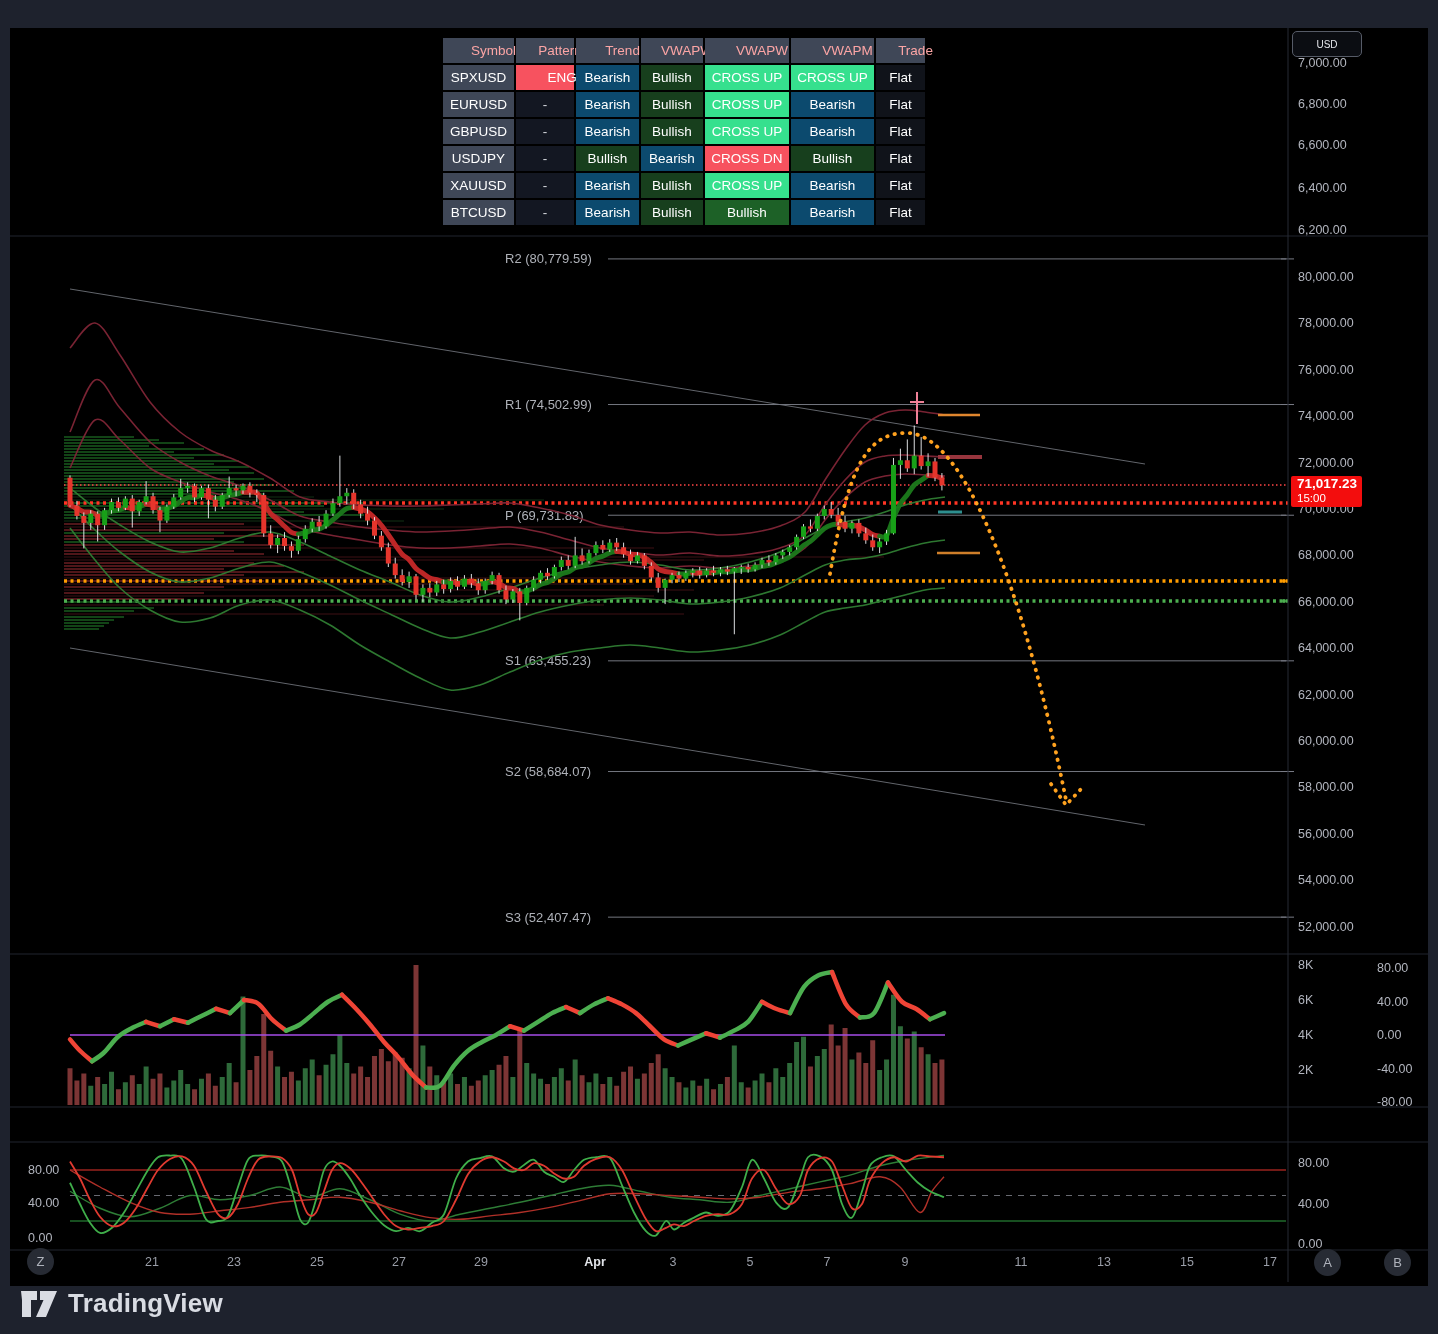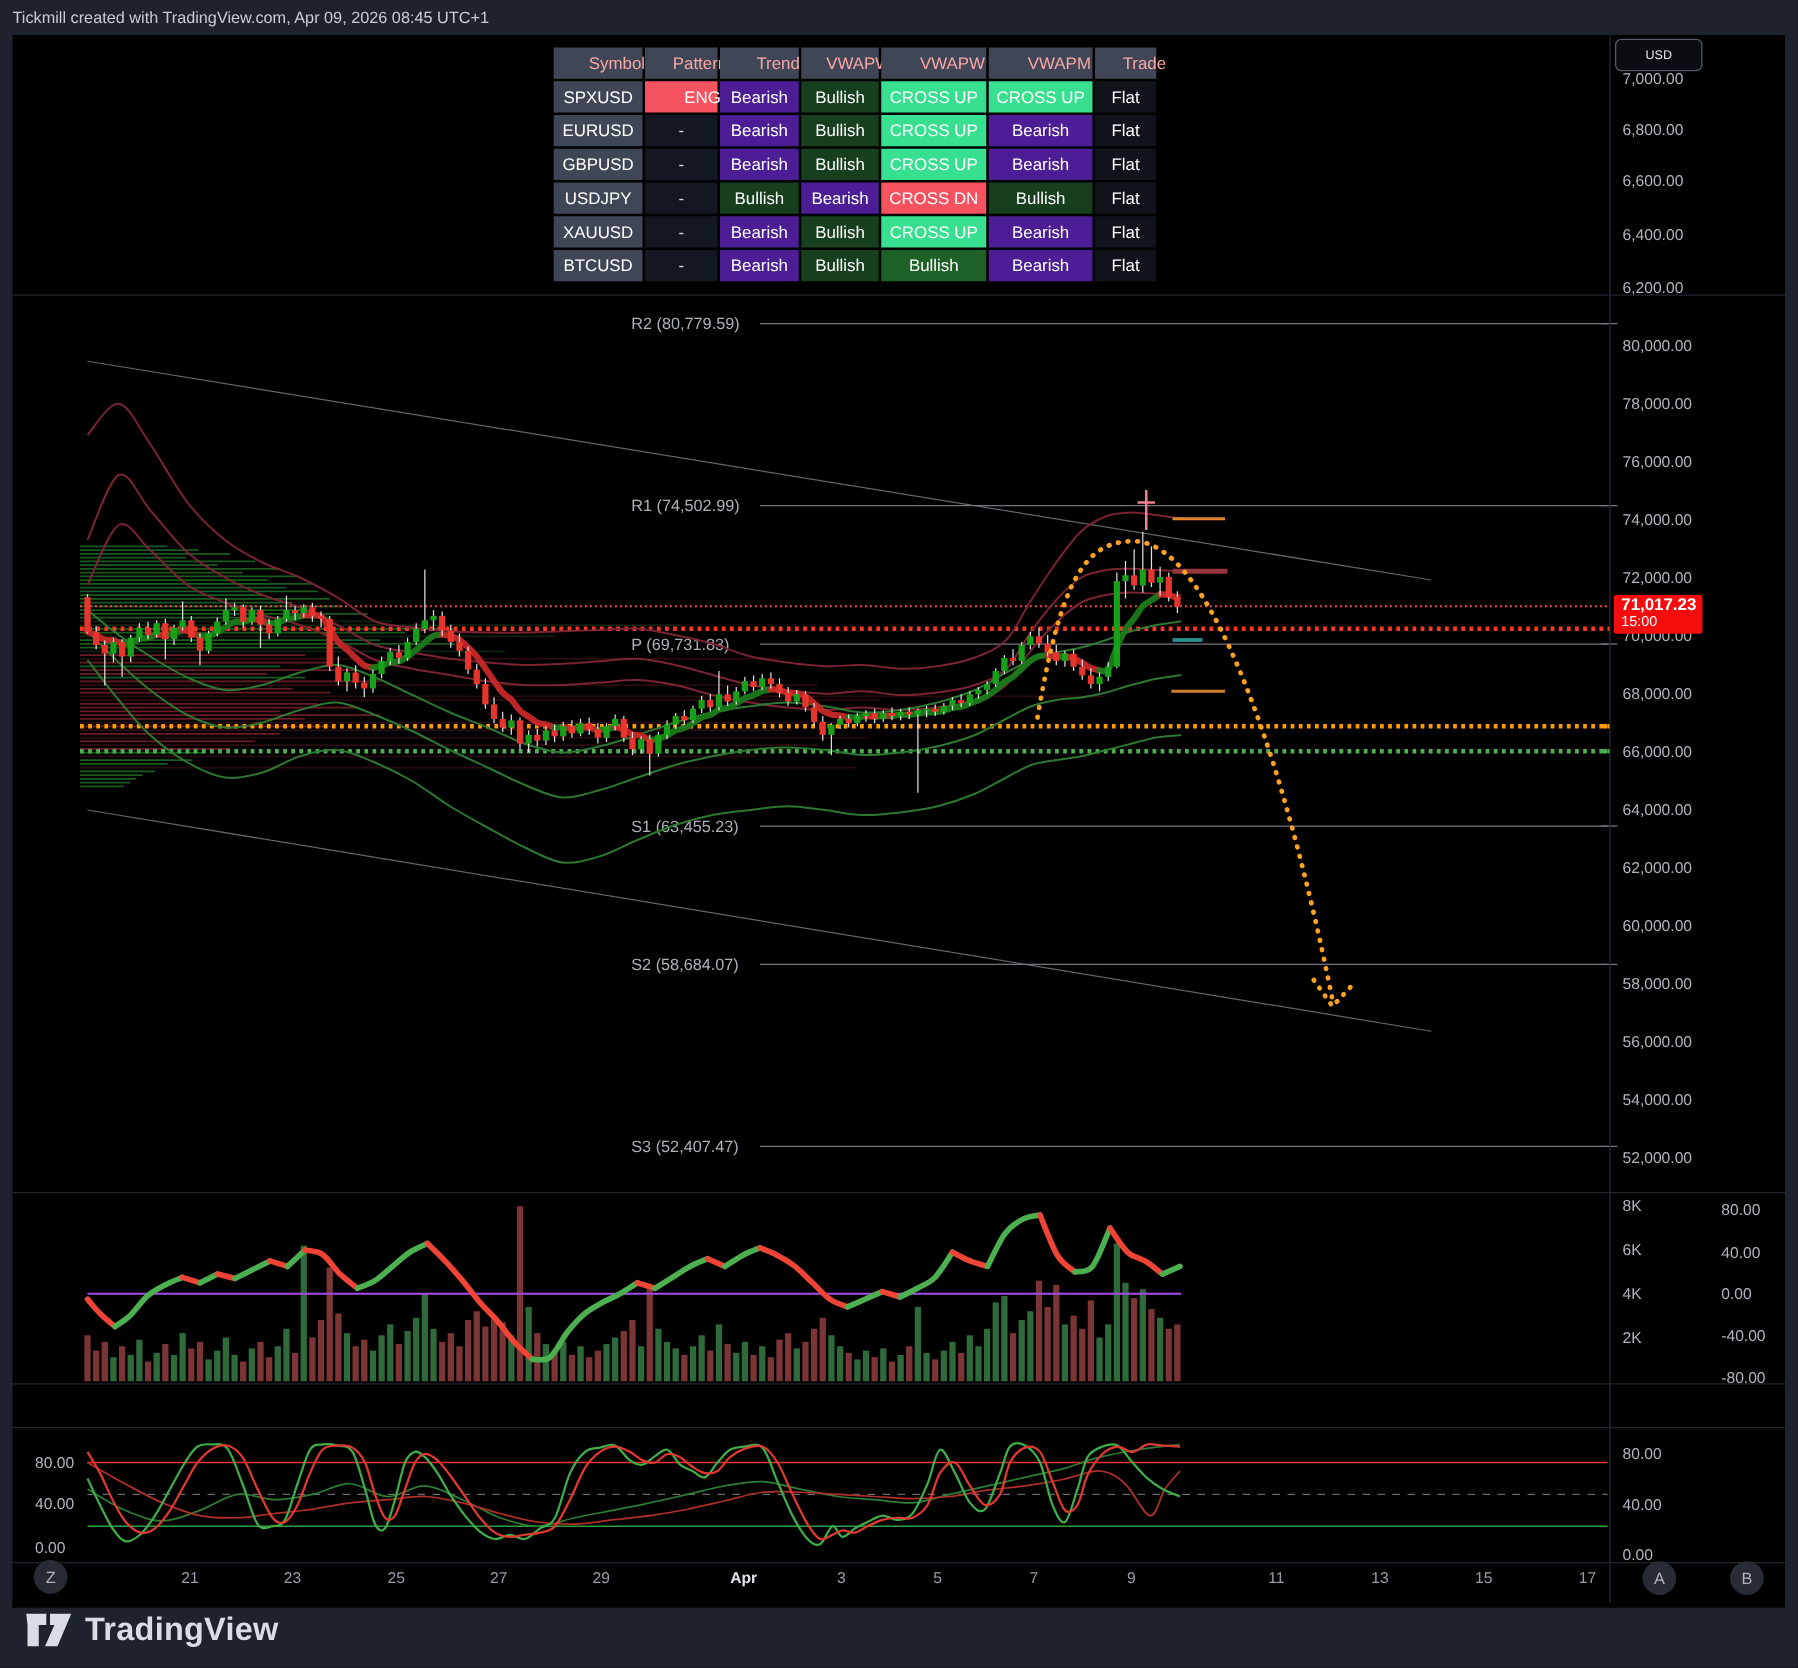--- a/index.html
+++ b/index.html
@@ -8,21 +8,21 @@
   #topbar{position:absolute;left:0;top:0;width:1438px;height:28px;background:#1e222d;
     color:#c9ccd3;font-size:13px;line-height:28px;padding-left:10px;box-sizing:border-box;}
   #chartsvg{position:absolute;left:0;top:0;}
   
   #sigtable{position:absolute;left:443px;top:38px;display:grid;grid-gap:2px;}
   .cell{height:25px;display:flex;align-items:center;justify-content:center;
     color:#fff;font-size:13.5px;white-space:nowrap;}
   .c-head{background:#3f4757;color:#fca5a5;padding-left:30px;}
   .c-sym{background:#3f4757;}
   .c-eng{background:#f7525f;padding-left:34px;}
-  .c-bear{background:#4c1d95;}
+  .c-bear{background:#0c4a6e;}
   .c-bull{background:#173f1d;}
   .c-bullmid{background:#1d6127;}
   .c-up{background:#36e08e;}
   .c-dn{background:#f7525f;}
   .c-dash{background:#131722;color:#d6d9de;}
   .c-flat{background:#10131a;}
   
   #usdbtn{position:absolute;left:1292px;top:31px;width:70px;height:26px;border:1px solid #565b67;
     border-radius:5px;background:#0b0d12;color:#e4e6eb;font-size:10px;display:flex;
     align-items:center;justify-content:center;box-sizing:border-box;}
@@ -35,23 +35,20 @@
   .badge{position:absolute;width:27px;height:27px;border-radius:50%;background:#272b34;
     color:#aeb2bb;font-size:13px;display:flex;align-items:center;justify-content:center;}
   
   #tvlogo{position:absolute;left:20px;top:1288px;display:flex;align-items:center;gap:10px;
     color:#d9dce3;font-size:26px;font-weight:bold;letter-spacing:.2px;}
 </style>
 </head>
 <body>
 <div id="stage">
 
-<div id="topbar">
-  <span>Tickmill created with TradingView.com, Apr 09, 2026 08:45 UTC+1</span>
-</div>
 
 <svg id="chartsvg" width="1438" height="1334">
       <rect x="10" y="28" width="1418" height="1258" fill="#000000"></rect>
       <text x="1298" y="67" fill="#b2b5be" font-size="12.5" font-family="&quot;Liberation Sans&quot;,sans-serif">7,000.00</text>
       <text x="1298" y="108" fill="#b2b5be" font-size="12.5" font-family="&quot;Liberation Sans&quot;,sans-serif">6,800.00</text>
       <text x="1298" y="149" fill="#b2b5be" font-size="12.5" font-family="&quot;Liberation Sans&quot;,sans-serif">6,600.00</text>
       <text x="1298" y="192" fill="#b2b5be" font-size="12.5" font-family="&quot;Liberation Sans&quot;,sans-serif">6,400.00</text>
       <text x="1298" y="234" fill="#b2b5be" font-size="12.5" font-family="&quot;Liberation Sans&quot;,sans-serif">6,200.00</text>
       <line x1="64" y1="437" x2="134" y2="437" stroke="#1e6b24" stroke-width="1.4" opacity="0.85"></line>
       <line x1="64" y1="440" x2="159" y2="440" stroke="#1e6b24" stroke-width="1.4" opacity="0.85"></line>

